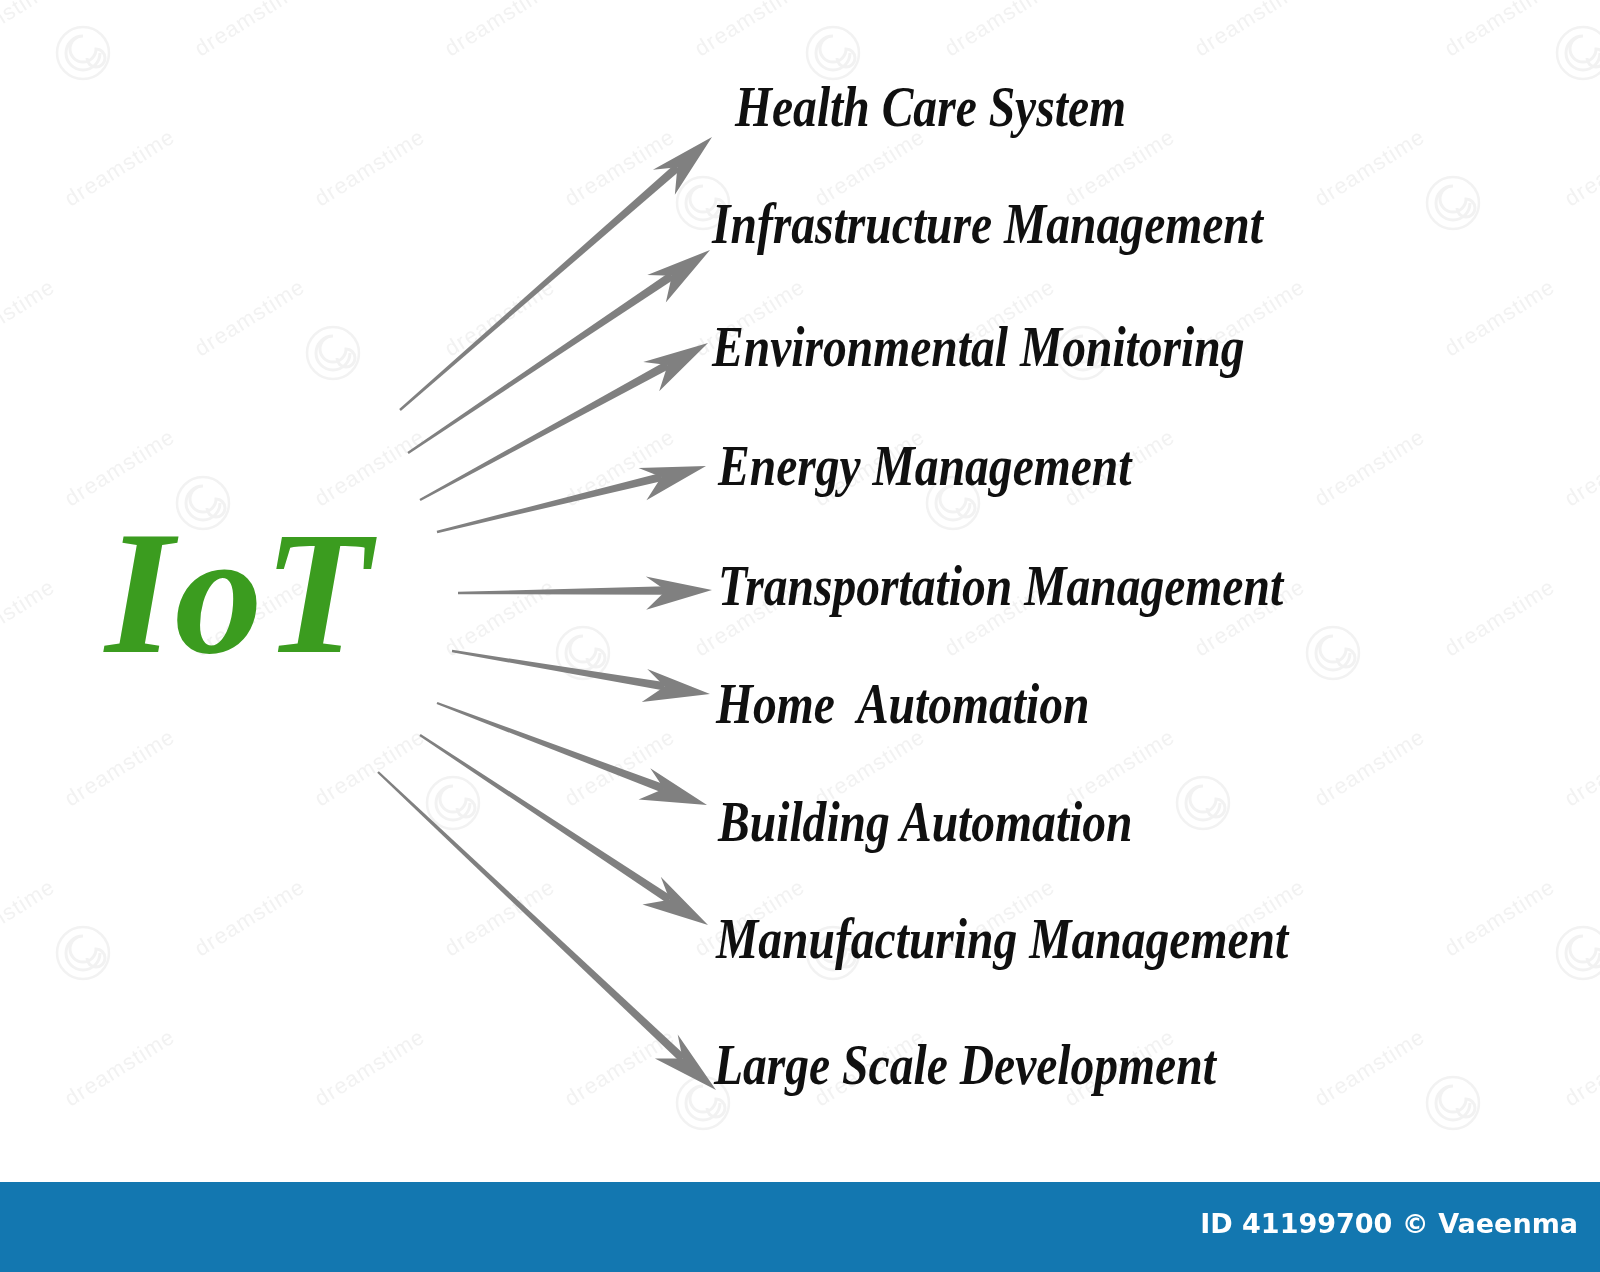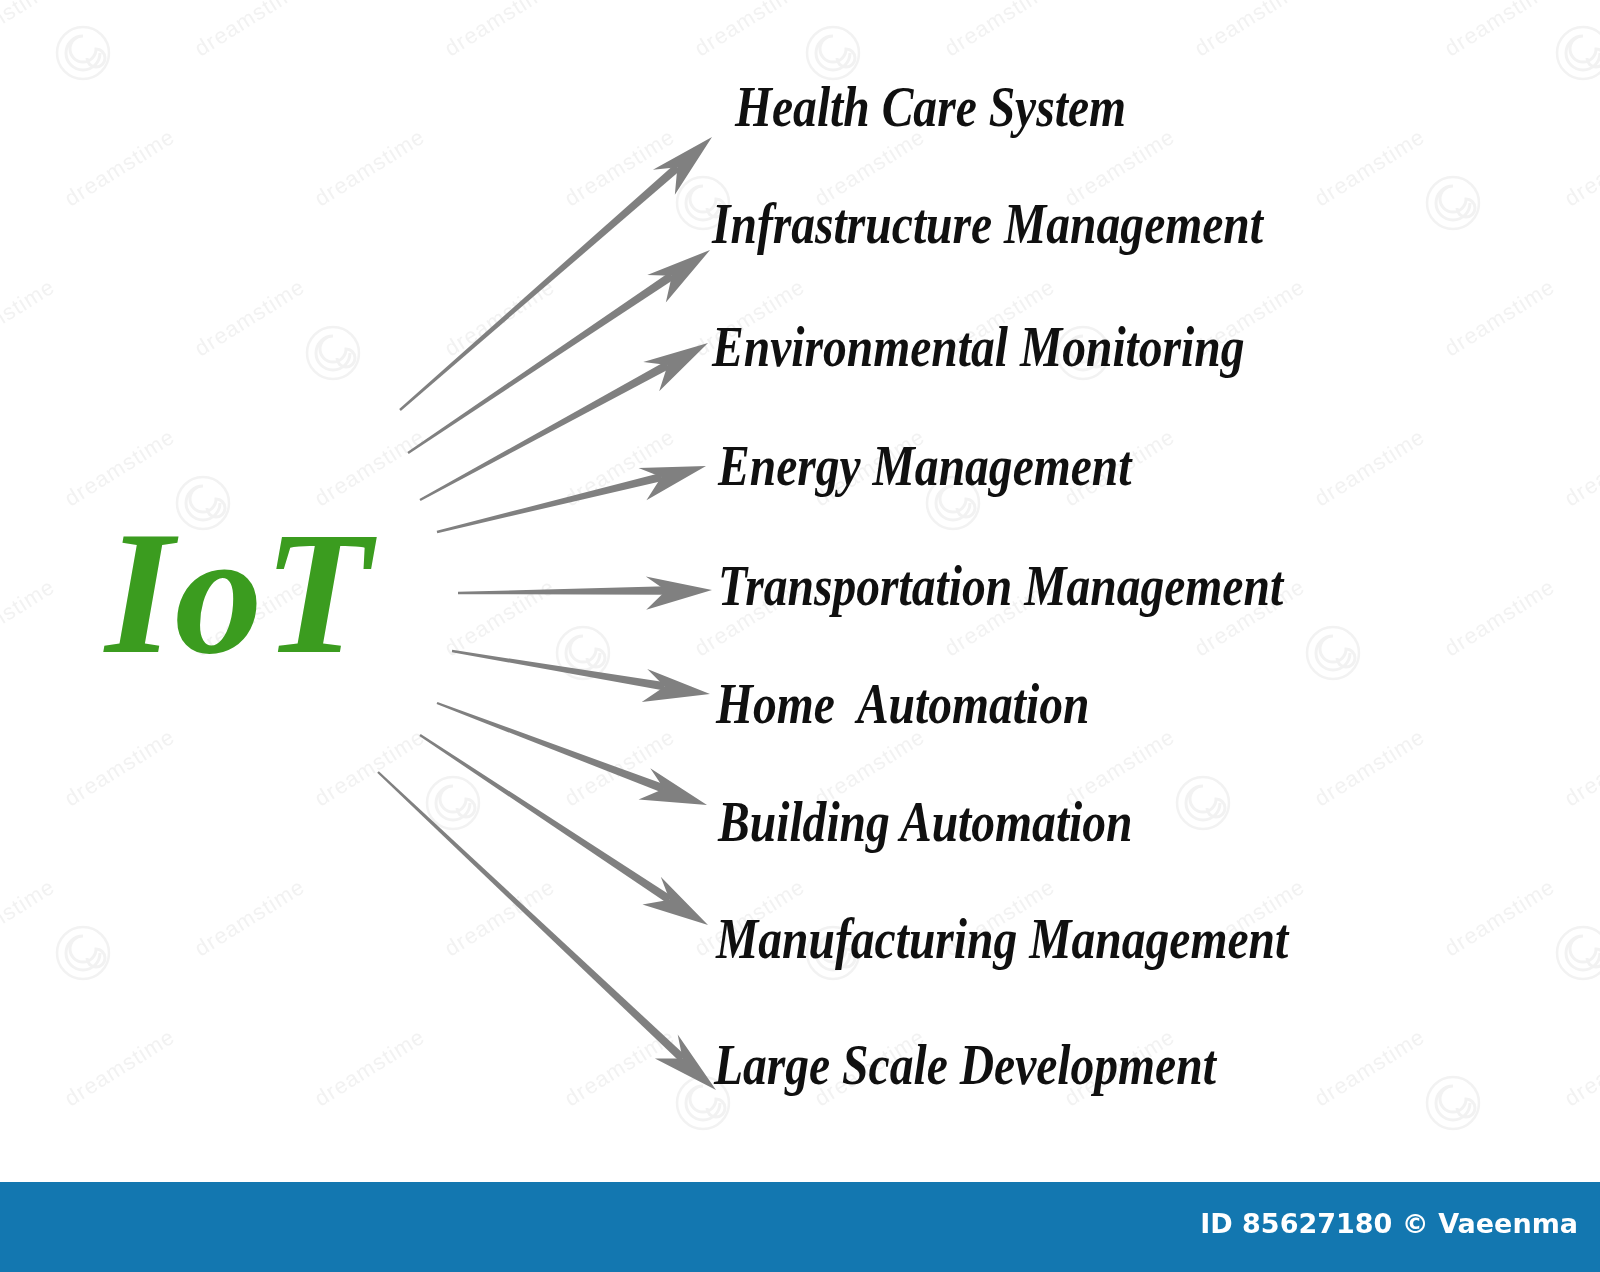--- a/index.html
+++ b/index.html
@@ -364,16 +364,16 @@
       <div class="node-label" style="left: 712px; top: 318px;">Environmental Monitoring</div>
       <div class="node-label" style="left: 718px; top: 437px;">Energy Management</div>
       <div class="node-label" style="left: 718px; top: 557px;">Transportation Management</div>
       <div class="node-label" style="left: 716px; top: 675px;">Home  Automation</div>
       <div class="node-label" style="left: 718px; top: 793px;">Building Automation</div>
       <div class="node-label" style="left: 716px; top: 910px;">Manufacturing Management</div>
       <div class="node-label" style="left: 714px; top: 1036px;">Large Scale Development</div>
     </div>
 
   <div id="footer-bar">
-    <div id="footer-credit">ID 85627180 © Vaeenma</div>
+    <div id="footer-credit">ID 41199700 © Vaeenma</div>
   </div>
 
 </div>
 
 </body></html>

